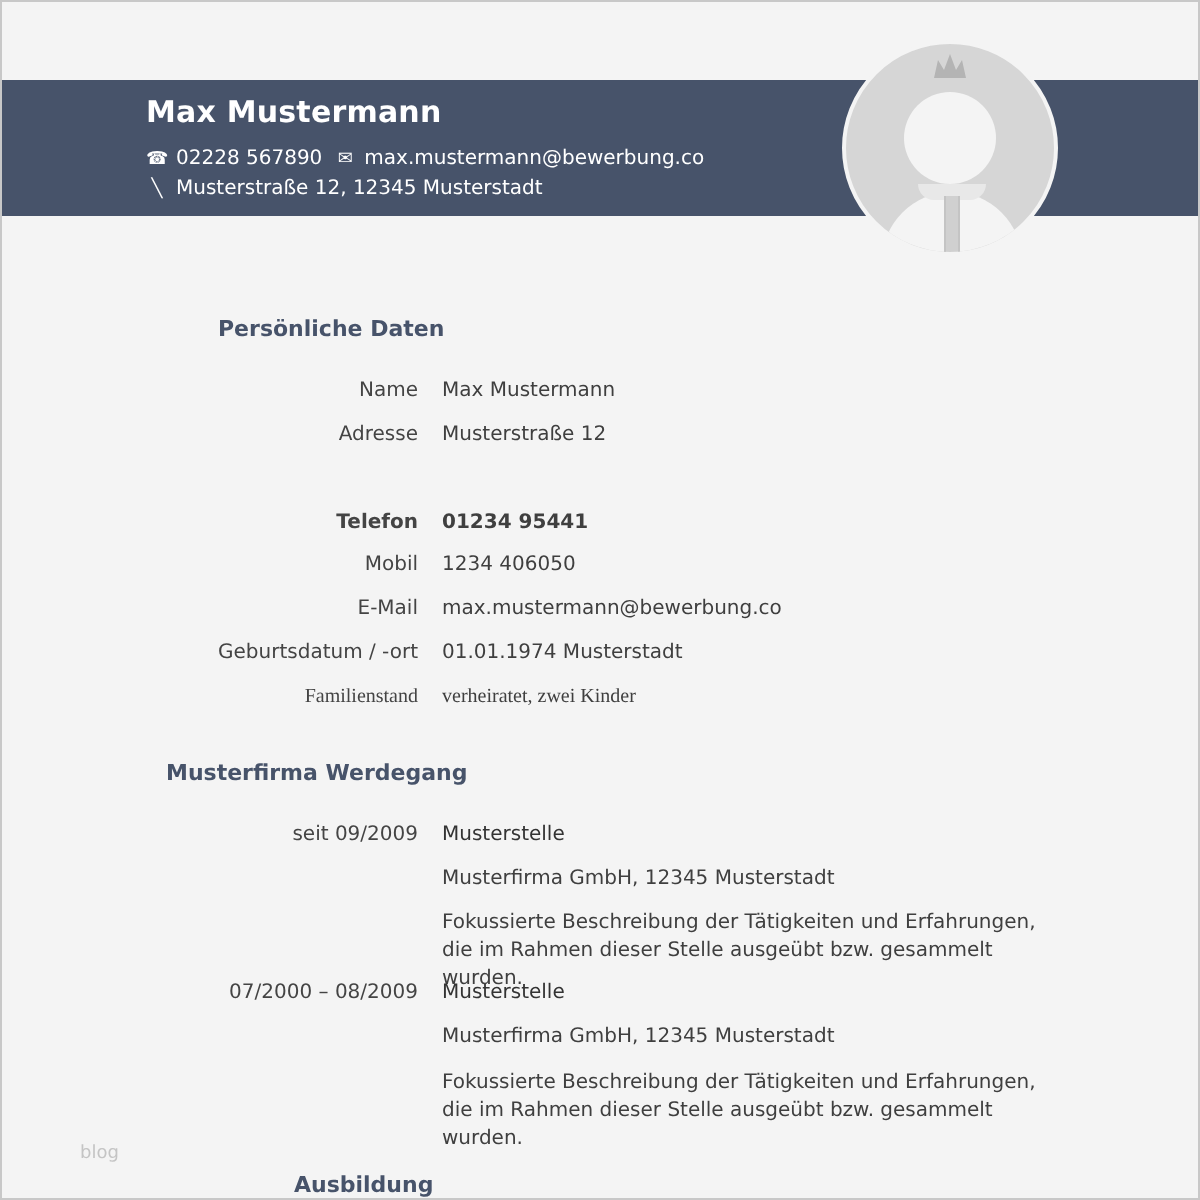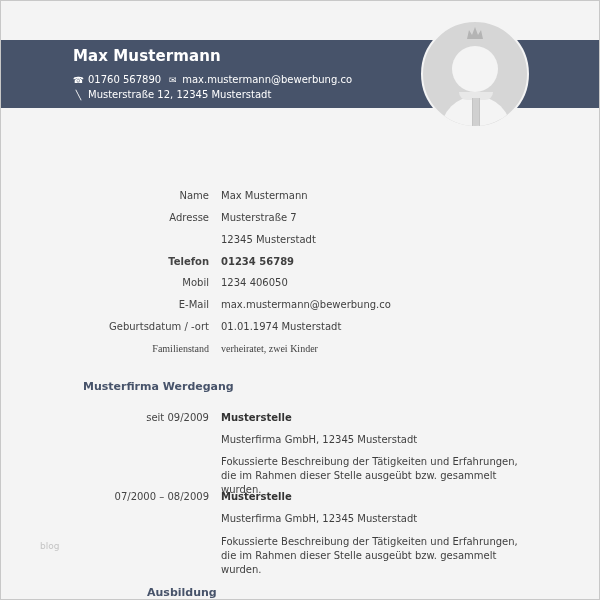--- a/index.html
+++ b/index.html
@@ -18,68 +18,65 @@
   .av-head { position: absolute; left: 29px; top: 24px; width: 46px; height: 46px; border-radius: 50%; background: #f4f4f4; }
   .av-crown { position: absolute; left: 44px; top: 5px; width: 16px; height: 12px; }
   .av-body { position: absolute; left: 18px; top: 74px; width: 70px; height: 38px; background: #f4f4f4; border-radius: 40px 40px 0 0; }
   .av-collar { position: absolute; left: 36px; top: 70px; width: 34px; height: 8px; background: #e8e8e8; border-radius: 0 0 8px 8px; }
   .av-tie { position: absolute; left: 49px; top: 76px; width: 8px; height: 36px; background: #d0d0d0; border-left: 1px solid #c4c4c4; border-right: 1px solid #c4c4c4; }
 
   .section-title { position: absolute; font-size: 11px; font-weight: bold; color: #47536a; white-space: nowrap; }
   .row { position: absolute; left: 0; width: 600px; height: 14px; font-size: 10px; }
   .lbl { position: absolute; right: 392px; text-align: right; color: #444; white-space: nowrap; padding-left: 40px; }
   .val { position: absolute; left: 220px; color: #3f3f3f; white-space: nowrap; }
-  .val.bold { font-weight: bold; color: #333; }
+  .val.bold { font-weight: normal; color: #333; }
   .val.multi { white-space: normal; width: 310px; line-height: 14px; }
-  .watermark { position: absolute; left: 39px; top: 540px; font-size: 9px; color: #c4c4c4; }
+  .watermark { position: absolute; left: 39px; top: 571px; font-size: 9px; color: #c4c4c4; }
 </style>
 </head>
 <body>
 
 <div class="page">
   <div class="header-band"></div>
   <div class="hdr-name">Max Mustermann</div>
   <div class="hdr-line hdr-line1">
     <span class="hdr-icon">☎</span>
-    <span>01760 567890</span>
+    <span>02228 567890</span>
     <span class="hdr-gap"></span>
     <span class="hdr-icon">✉</span>
     <span>max.mustermann@bewerbung.co</span>
   </div>
   <div class="hdr-line hdr-line2">
     <span class="hdr-icon">╲</span>
     <span>Musterstraße 12, 12345 Musterstadt</span>
   </div>
 
   <div class="avatar">
     <svg class="av-crown" viewBox="0 0 16 12">
         <polygon points="0,12 2,3 5,8 8,0 11,8 14,3 16,12" fill="#b4b4b4"></polygon>
       </svg>
     <div class="av-head"></div>
     <div class="av-body"></div>
     <div class="av-collar"></div>
     <div class="av-tie"></div>
   </div>
 
+  <div class="section-title" style="left:108px; top:157px;">Persönliche Daten</div>
 
   <div class="row" style="top:189px;">
     <span class="lbl">Name</span>
     <span class="val">Max Mustermann</span>
   </div>
   <div class="row" style="top:211px;">
     <span class="lbl">Adresse</span>
-    <span class="val">Musterstraße 7</span>
-  </div>
-  <div class="row" style="top:233px;">
-    <span class="lbl"></span>
-    <span class="val">12345 Musterstadt</span>
+    <span class="val">Musterstraße 12</span>
   </div>
   <div class="row" style="top:255px;font-weight:bold;">
     <span class="lbl">Telefon</span>
-    <span class="val">01234 56789</span>
+    <span class="val">01234 95441</span>
   </div>
   <div class="row" style="top:276px;">
     <span class="lbl">Mobil</span>
     <span class="val">1234 406050</span>
   </div>
   <div class="row" style="top:298px;">
     <span class="lbl">E-Mail</span>
     <span class="val">max.mustermann@bewerbung.co</span>
   </div>
   <div class="row" style="top:320px;">

